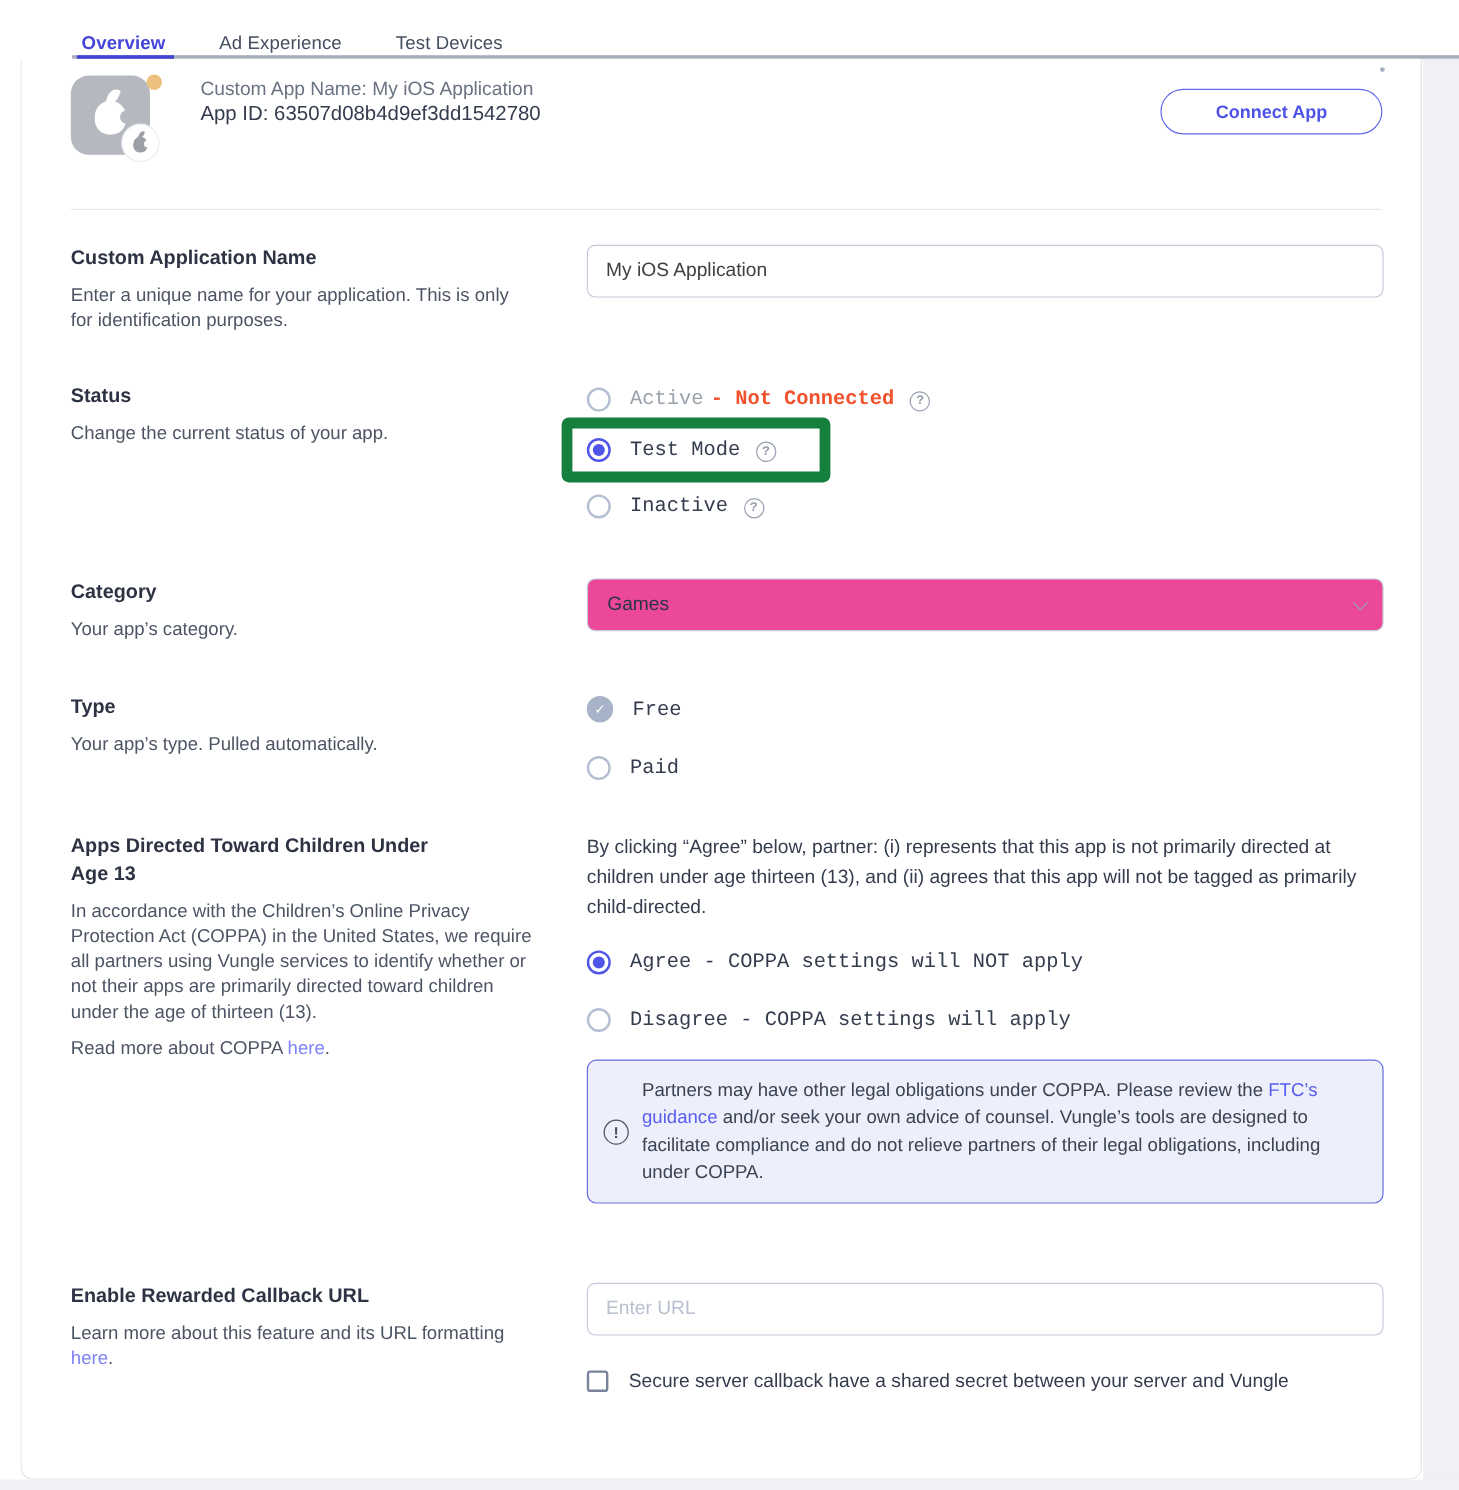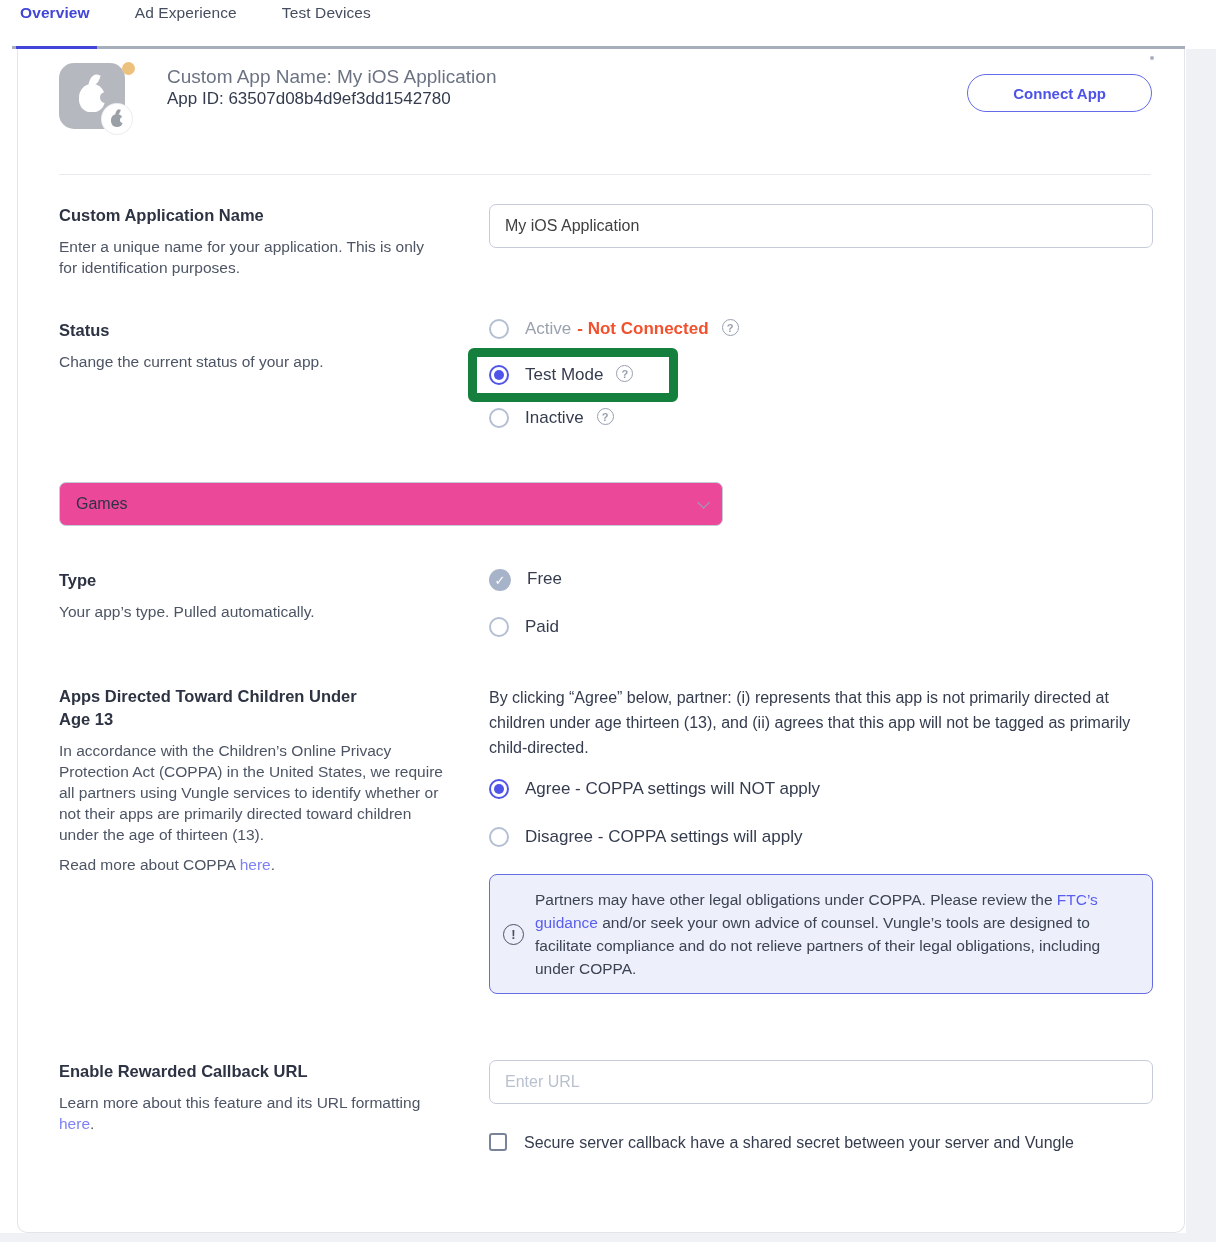--- a/index.html
+++ b/index.html
@@ -5,21 +5,21 @@
   * { box-sizing: border-box; margin: 0; padding: 0; }
   html,body { width:1216px; }
   body {
     font-family: "Liberation Sans", "DejaVu Sans", sans-serif;
     background:#ffffff;
     color:#2d3343;
   }
   .page { position:relative; width:1216px; height:1242px; background:#fff; overflow:hidden; }
 
   
-  .tabbar { position:relative; height:49px; background:#fff; display:flex; align-items:flex-start; padding:4px 0 3px 20px; gap:45px; }
+  .tabbar { position:relative; height:49px; background:#fff; display:flex; align-items:flex-end; padding:16px 0 3px 20px; gap:45px;margin-left:48px; }
   .tab { font-size:15.5px; color:#454e5f; cursor:pointer; letter-spacing:.1px; }
   .tab.active { color:#4245d8; font-weight:bold; }
   .tab-underline-gray { position:absolute; left:12px; width:1173px; bottom:0; height:3px; background:#a6aebc; }
   .tab-underline-blue { position:absolute; left:16px; width:81px; bottom:0; height:3px; background:#4245d8; z-index:2; }
 
   
   .card { position:relative; margin-left:17px; width:1168px; height:1184px; background:#fff;
           border:1px solid #e2e5ea; border-top:none; border-radius:0 0 10px 10px;
           padding:14px 32px 0 41px; }
   .tiny-dot { position:absolute; top:7px; right:30px; width:4px; height:4px; border-radius:50%; background:#a9b1bf; }
@@ -33,21 +33,21 @@
   .apple-body { position:absolute; left:20px; top:21px; width:26px; height:28px; background:#fff; border-radius:48% 48% 44% 44%; }
   .apple-leaf { position:absolute; left:31px; top:11px; width:9px; height:12px; background:#fff; border-radius:70% 0 70% 0; transform:rotate(18deg); }
   .apple-bite { position:absolute; left:41px; top:29px; width:11px; height:11px; background:#b5b9bf; border-radius:50%; }
   .icon-badge { position:absolute; right:-7px; bottom:-5px; width:30px; height:30px; background:#fff; border-radius:50%; box-shadow:0 0 0 1px #eceef1; }
   .badge-apple-body { position:absolute; left:9px; top:10px; width:12px; height:13px; background:#9b9fa6; border-radius:48% 48% 44% 44%; }
   .badge-apple-leaf { position:absolute; left:14px; top:5px; width:4px; height:6px; background:#9b9fa6; border-radius:70% 0 70% 0; transform:rotate(18deg); }
   .badge-apple-bite { position:absolute; left:18px; top:13px; width:6px; height:6px; background:#fff; border-radius:50%; }
   .notif-dot { position:absolute; top:-1px; right:-10px; width:13px; height:13px; border-radius:50%; background:#ecc17d; }
 
   .app-header-text { margin-left:42px; padding-top:3px; }
-  .app-name-line { font-size:19px; color:#6b7383; }
+  .app-name-line { font-size:16px; color:#6b7383; }
   .app-id-line { font-size:17px; color:#333b4d; margin-top:1px; }
 
   .connect-btn { margin-left:auto; margin-top:11px; height:38px; padding:0 45px; border-radius:19px;
                  border:1.5px solid #646ae9; background:#fff; color:#4d53e6; font-size:15px; font-weight:bold;
                  font-family:inherit; cursor:pointer; }
 
   .divider { height:1px; background:#e6e9ef; margin-top:45px; width:1092px; }
 
   
   .row { display:grid; grid-template-columns:430px 664px; align-items:start; }
@@ -63,21 +63,21 @@
   .f-label.narrow { max-width:330px; }
 
   .text-input { width:664px; height:44px; border:1px solid #c5cbd9; border-radius:7px; padding:0 15px;
                 font-size:16px; color:#404040; font-family:inherit; background:#fff; outline:none; }
   .text-input::placeholder { color:#b9c1cf; }
 
   .link { color:#7e82f4; text-decoration:none; cursor:pointer; }
   .link-strong { color:#585eee; text-decoration:none; cursor:pointer; }
 
   
-  .radio-row { display:flex; align-items:flex-start; cursor:pointer; }
+  .radio-row { display:flex; align-items:flex-end; cursor:pointer;font-family:Liberation Mono, monospace; }
   .radio { width:20px; height:20px; border:2px solid #b4bfd2; border-radius:50%; background:#fff; flex:none; }
   .radio.selected { border-color:#4f55e8; }
   .radio.selected::after { content:""; display:block; width:10px; height:10px; margin:3px; border-radius:50%; background:#4f55e8; }
   .radio-label { font-size:17px; color:#343c4e; margin-left:16px; }
   .radio-label.muted { color:#9aa2ae; }
   .radio-label.red { color:#f2512e; font-weight:bold; margin-left:6px; }
   .help-icon { width:17px; height:17px; border:1.5px solid #98a0b0; border-radius:50%; color:#98a0b0;
                font-size:11px; font-weight:bold; display:inline-flex; align-items:center; justify-content:center;
                margin-left:13px; flex:none; cursor:pointer; }
 
@@ -184,20 +184,24 @@
         <label class="radio-row status-opt-inactive">
           <span class="radio"></span>
           <span class="radio-label">Inactive</span>
           <span class="help-icon">?</span>
         </label>
       </div>
     </div>
 
     <div class="row row-3">
       <div>
+        <div class="f-label">Category</div>
+        <div class="f-desc">Your app’s category.</div>
+      </div>
+      <div>
         <div class="select-box">
           <span class="select-value">Games</span>
           <span class="chevron-down"></span>
         </div>
       </div>
     </div>
 
     <div class="row row-4">
       <div>
         <div class="f-label">Type</div>

